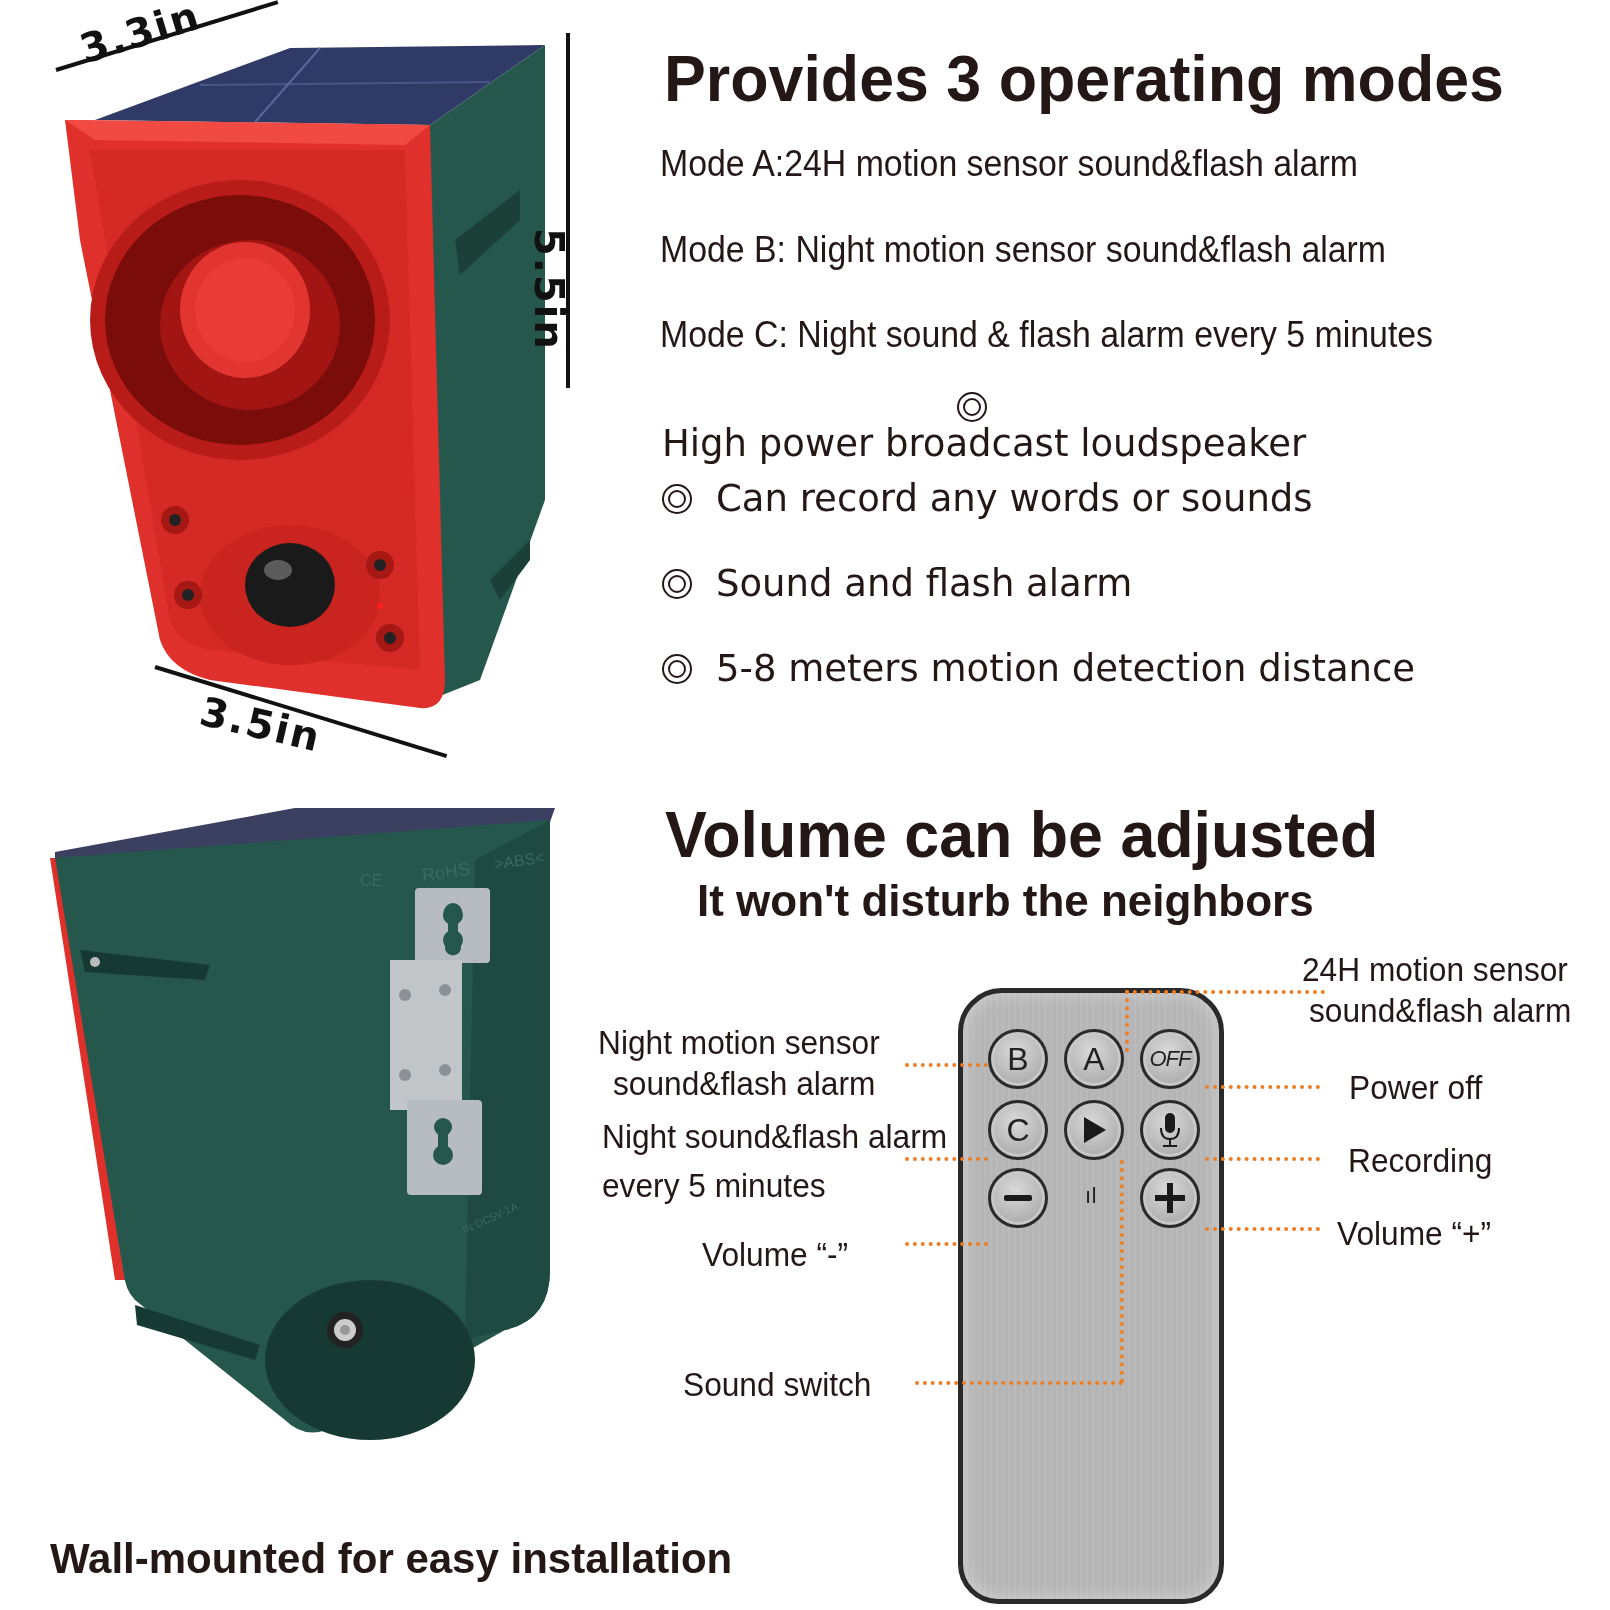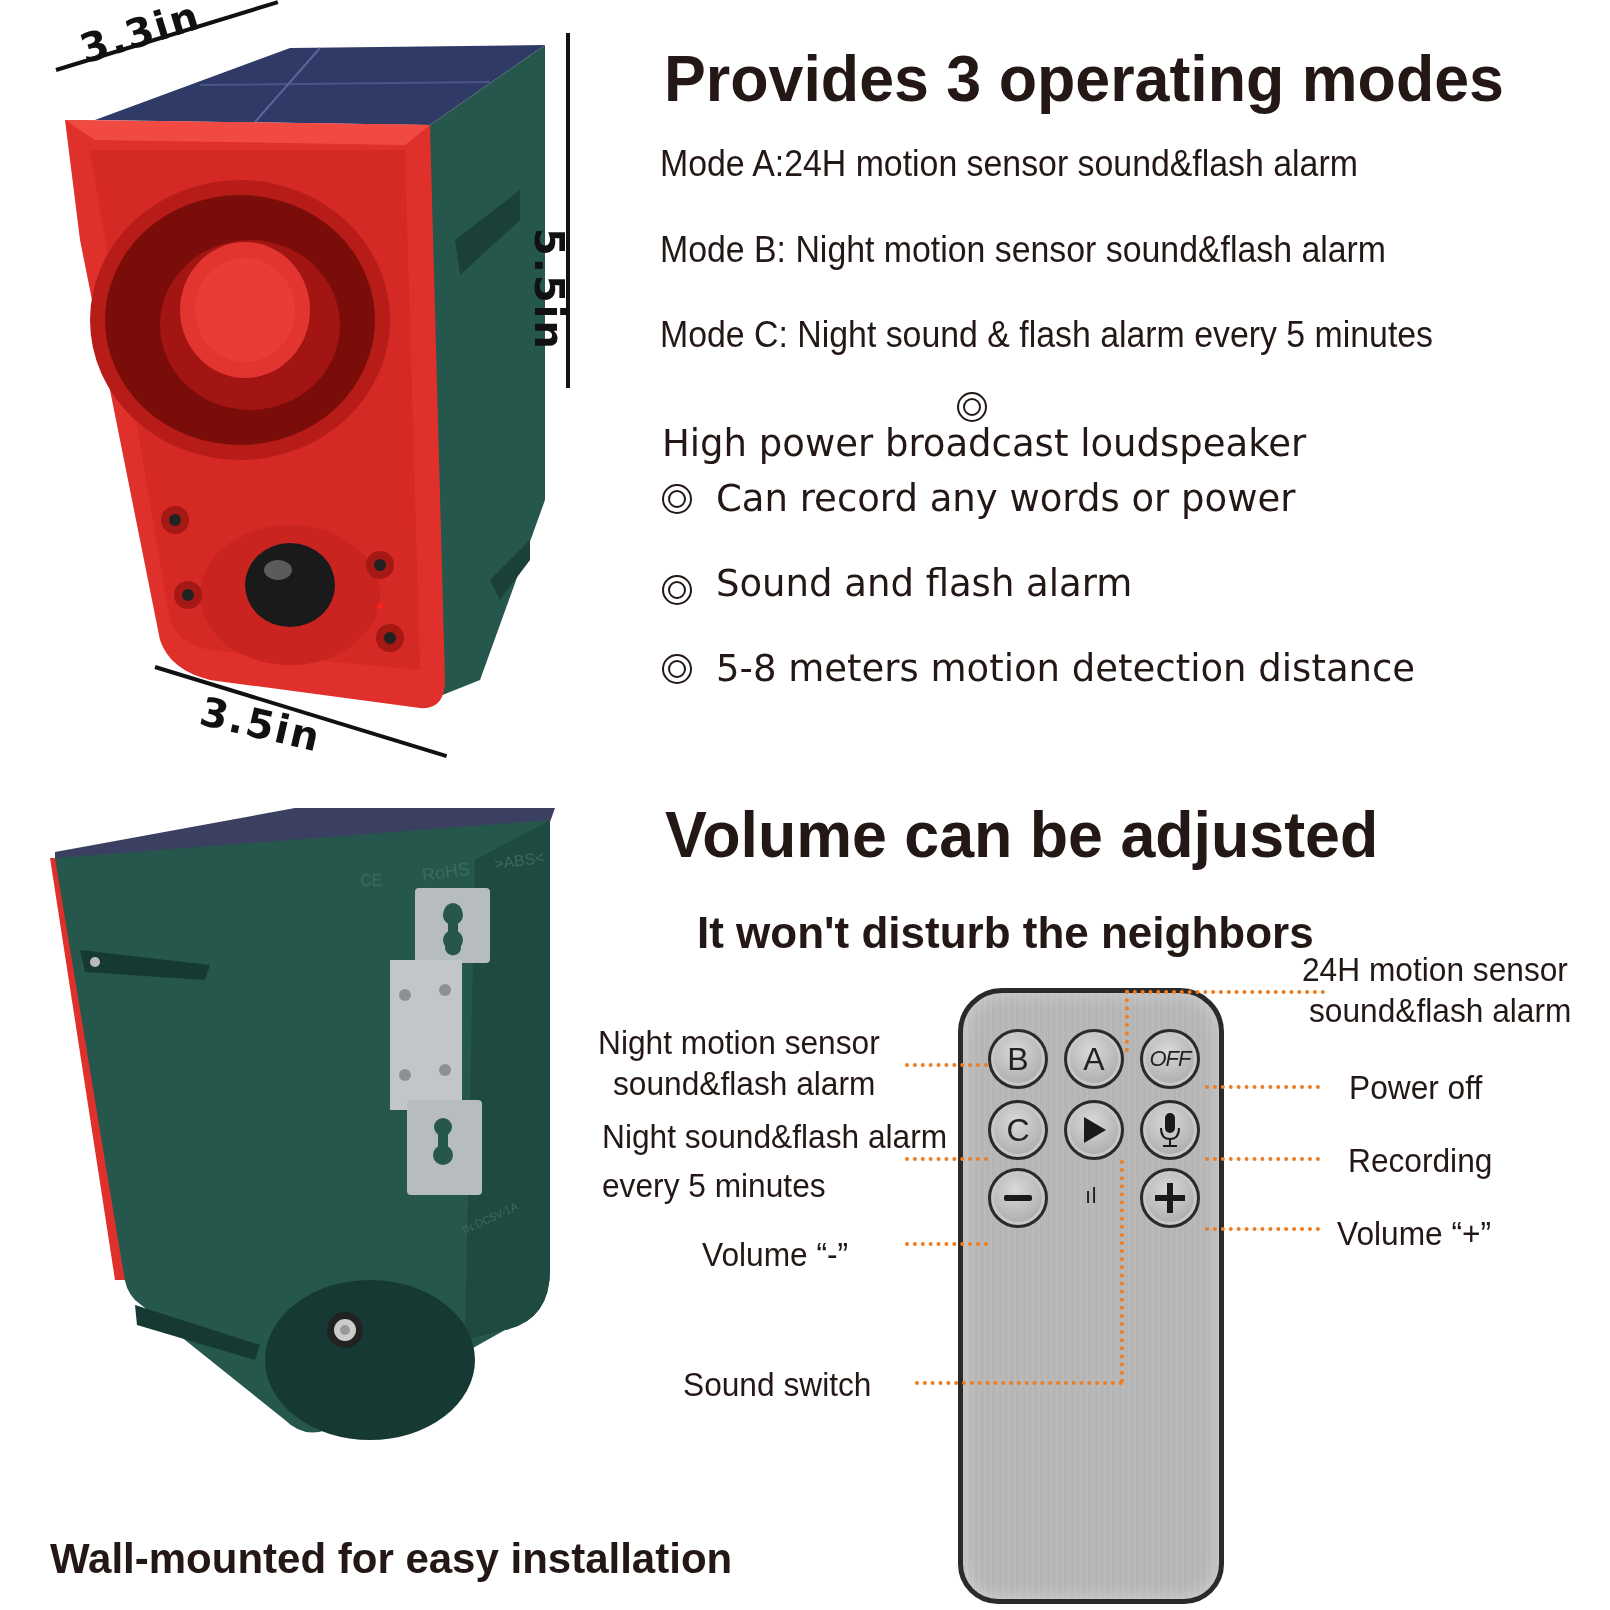--- a/index.html
+++ b/index.html
@@ -107,23 +107,23 @@
 <div class="abs mode-line" style="left:660px; top:143px;">Mode A:24H motion sensor sound&amp;flash alarm</div>
 <div class="abs mode-line" style="left:660px; top:229px;">Mode B: Night motion sensor sound&amp;flash alarm</div>
 <div class="abs mode-line" style="left:660px; top:314px;">Mode C: Night sound &amp; flash alarm every 5 minutes</div>
 
 <div class="abs feature" style="left:662px; top:392px;flex-direction:column;">
   <span class="bullet"></span>
   <span>High power broadcast loudspeaker</span>
 </div>
 <div class="abs feature" style="left:662px; top:477px;">
   <span class="bullet"></span>
-  <span>Can record any words or power</span>
-</div>
-<div class="abs feature" style="left:662px; top:562px;align-items:flex-end;">
+  <span>Can record any words or sounds</span>
+</div>
+<div class="abs feature" style="left:662px; top:562px;">
   <span class="bullet"></span>
   <span>Sound and flash alarm</span>
 </div>
 <div class="abs feature" style="left:662px; top:647px;">
   <span class="bullet"></span>
   <span>5-8 meters motion detection distance</span>
 </div>
 
 <div class="abs dev2">
   <svg viewBox="0 0 520 660" xmlns="http://www.w3.org/2000/svg">
@@ -161,21 +161,21 @@
   </svg>
 </div>
 <div class="abs" style="left:360px; top:872px; font-size:16px; color:#3a6b60;">CE</div>
 <div class="abs" style="left:422px; top:862px; font-size:18px; color:#3a6b60; transform:rotate(-8deg);">RoHS</div>
 <div class="abs" style="left:494px; top:852px; font-size:16px; color:#3a6b60; transform:rotate(-8deg);">&gt;ABS&lt;</div>
 <div class="abs" style="left:460px; top:1212px; font-size:11px; color:#3a6b60; transform:rotate(-25deg);">IN:DC5V-1A</div>
 
 <div class="abs caption" style="left:50px; top:1535px;">Wall-mounted for easy installation</div>
 
 <div class="abs h1" style="left:665px; top:798px;">Volume can be adjusted</div>
-<div class="abs h2" style="left:697px; top:876px;margin-top:32px;">It won't disturb the neighbors</div>
+<div class="abs h2" style="left:697px; top:876px;">It won't disturb the neighbors</div>
 
 <div class="abs remote">
   <div class="rbtn" style="left:25px; top:36px;">B</div>
   <div class="rbtn" style="left:101px; top:36px;">A</div>
   <div class="rbtn off" style="left:177px; top:36px;">OFF</div>
 
   <div class="rbtn" style="left:25px; top:107px;">C</div>
   <div class="rbtn" style="left:101px; top:107px;">
     <svg width="26" height="28" viewBox="0 0 26 28">
         <polygon points="3,1 25,14 3,27" fill="#1a1a1a"></polygon>

